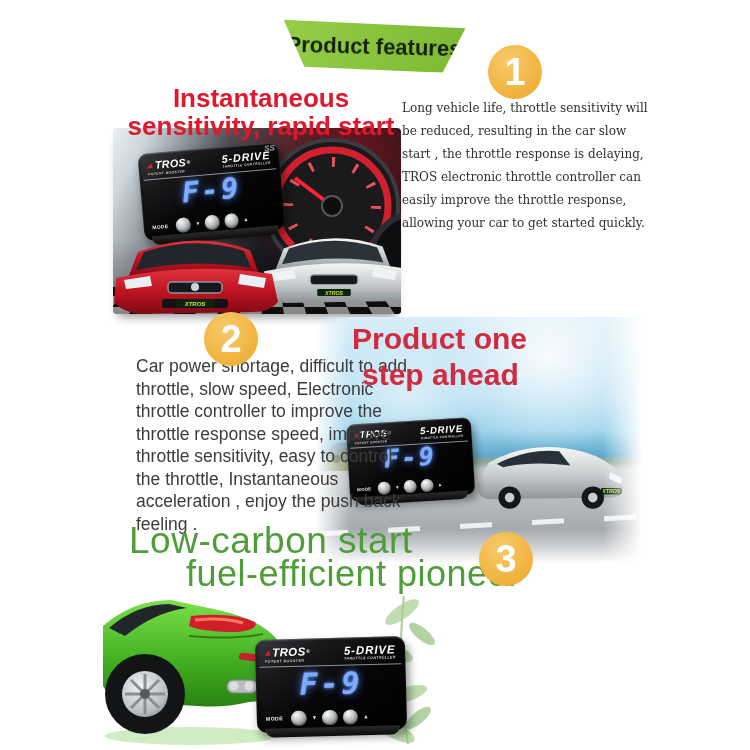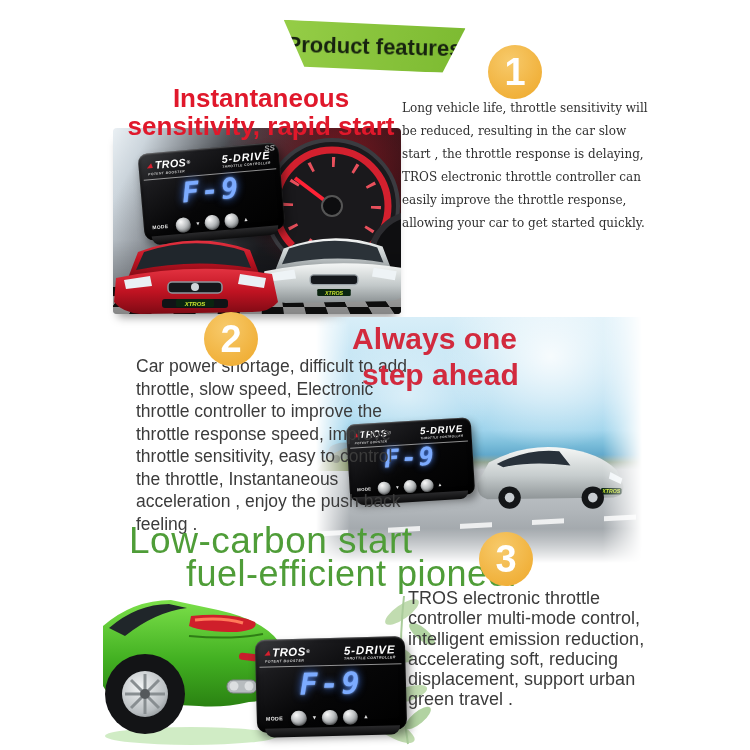--- a/index.html
+++ b/index.html
@@ -212,21 +212,21 @@
         <span class="arrow">▼</span>
         <span class="pbtn"></span>
         <span class="pbtn"></span>
         <span class="arrow">▲</span>
       </div>
     </div>
     <div class="shade"></div>
   </div>
 
   <h2 class="h-red h2">
-    <span class="l1">Always one</span>
+    <span class="l1">Product one</span>
     <span class="l2">step ahead</span>
   </h2>
   <div class="body-text t2">Car power shortage, difficult to add throttle, slow speed, Electronic throttle controller to improve the throttle response speed, improve throttle sensitivity, easy to control the throttle, Instantaneous acceleration , enjoy the push back feeling .</div>
 
   <div class="photo2">
     <svg class="cliff" width="130" height="44" viewBox="0 0 130 44">
       <path d="M0,44 Q26,8 62,26 L96,44 Z" fill="#8c9a6d"></path>
       <path d="M40,44 Q72,18 104,34 L126,44 Z" fill="#b6a67d"></path>
     </svg>
     <svg class="distcar" width="52" height="26" viewBox="0 0 52 26">
@@ -278,21 +278,20 @@
         <span class="arrow">▼</span>
         <span class="pbtn"></span>
         <span class="pbtn"></span>
         <span class="arrow">▲</span>
       </div>
     </div>
   </div>
 
   <div class="h-green h3a">Low-carbon start</div>
   <div class="h-green h3b">fuel-efficient pioneer</div>
-  <div class="body-text t3">TROS electronic throttle controller multi-mode control, intelligent emission reduction, accelerating soft, reducing displacement, support urban green travel .</div>
 
   <svg class="leaves" width="300" height="160" viewBox="0 0 300 160">
     <g fill="#b7d6a3">
       <ellipse cx="24" cy="22" rx="20" ry="7" transform="rotate(-35 24 22)"></ellipse>
       <ellipse cx="14" cy="62" rx="22" ry="8" transform="rotate(20 14 62)"></ellipse>
       <ellipse cx="30" cy="104" rx="20" ry="7" transform="rotate(-18 30 104)"></ellipse>
       <ellipse cx="16" cy="140" rx="23" ry="8" transform="rotate(28 16 140)"></ellipse>
     </g>
     <g fill="#8fbf77" opacity=".8">
       <ellipse cx="44" cy="44" rx="16" ry="6" transform="rotate(40 44 44)"></ellipse>

